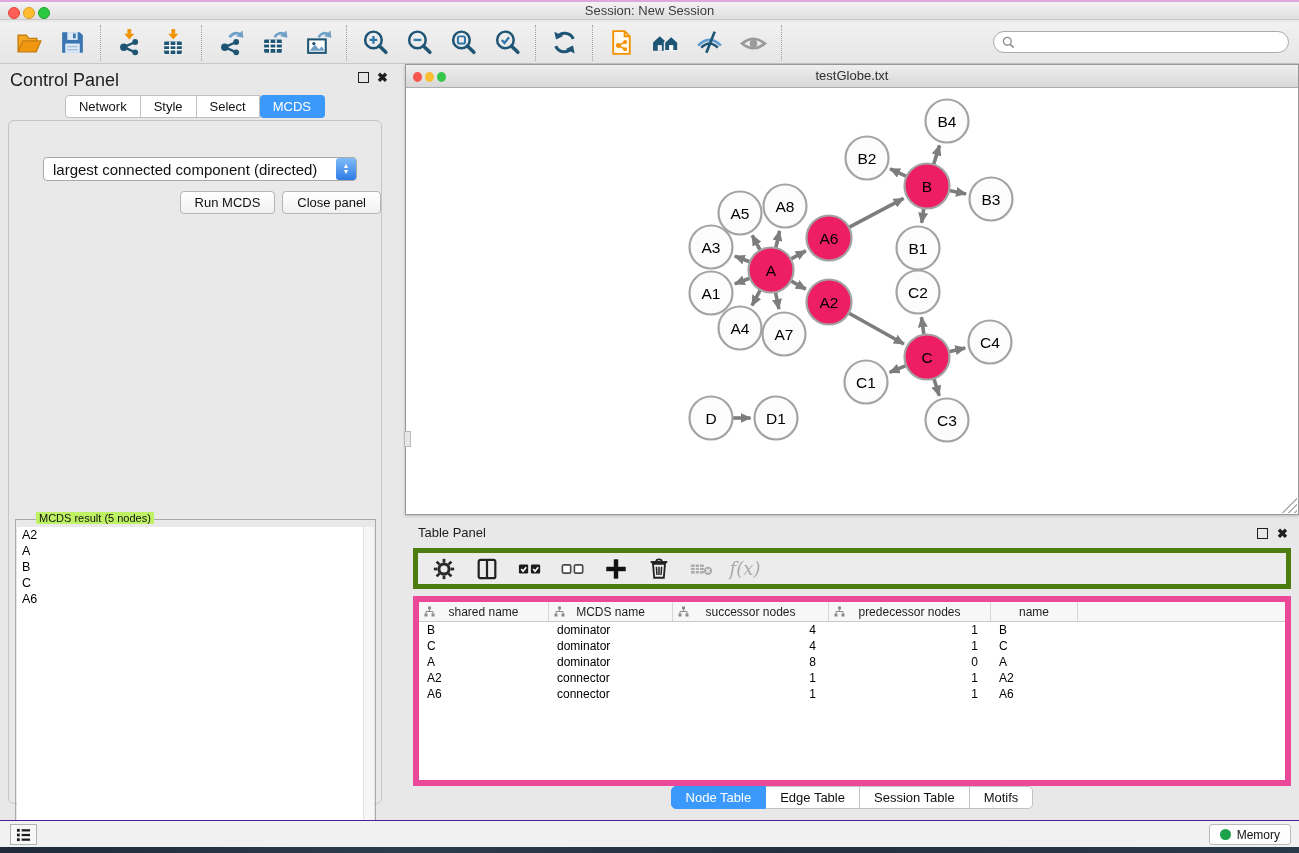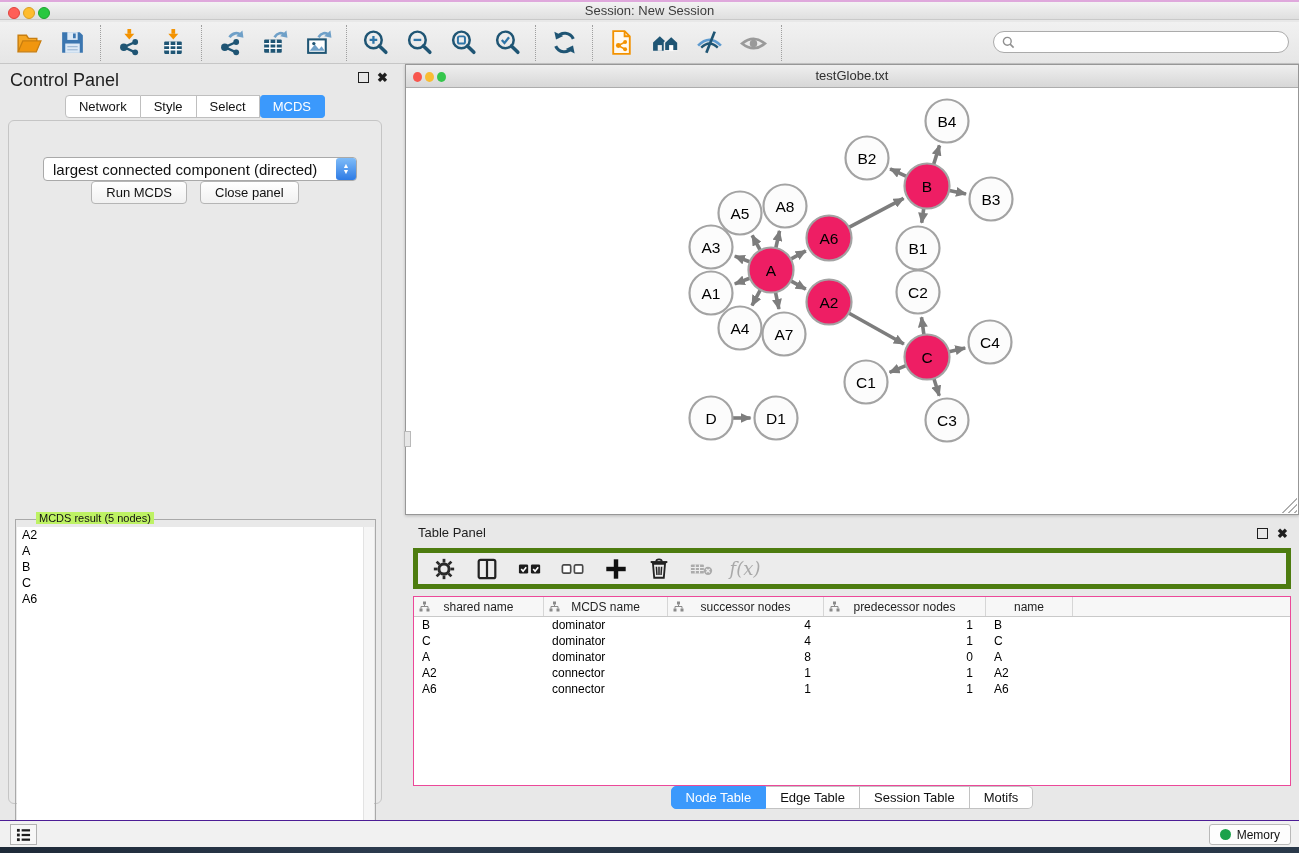--- a/index.html
+++ b/index.html
@@ -48,21 +48,21 @@
   .cp-body { position:absolute; left:8px; top:56px; width:374px; height:684px;
     background:#E9E9E9; border:1px solid #C5C5C5; border-radius:6px; }
   .opt-label { position:absolute; left:0; top:13px; width:100%; text-align:center; font-size:13px; color:#111; }
   .cselect { position:absolute; left:34px; top:36px; width:314px; height:24px; background:#FFF;
     border:1px solid #A9A9A9; border-radius:4px; display:flex; align-items:center; }
   .cselect .val { flex:1; font-size:15px; color:#111; padding-left:9px; white-space:nowrap; }
   .cselect .stepper { width:20px; height:22px; border-radius:3px; margin-right:0;
     background:linear-gradient(#7FBCF8,#2E7BE5); display:flex; flex-direction:column;
     align-items:center; justify-content:center; color:#FFF; }
   .cselect .stepper span { font-size:7px; line-height:6px; }
-  .cp-btnrow { position:absolute; left:0; top:60px; width:100%; display:flex; justify-content:center; gap:13px; }
+  .cp-btnrow { position:absolute; left:0; top:70px; width:100%; display:flex; justify-content:flex-end; gap:7px; }
   .cbtn { background:linear-gradient(#FFFFFF,#F1F1F1); border:1px solid #B5B5B5; border-radius:4px;
     font-size:13px; color:#111; padding:3px 14px; font-family:"Liberation Sans",sans-serif; }
   .result-box { position:absolute; left:6px; top:398px; width:361px; height:342px;
     border:1px solid #A9A9A9; }
   .result-legend { position:absolute; left:20px; top:-8px; background:#bef264; padding:0 3px;
     font-size:11px; color:#111; }
   .result-list { position:absolute; left:1px; top:7px; width:347px; height:332px; background:#FFF;
     overflow:hidden; }
   .result-scroll { position:absolute; right:1px; top:7px; width:11px; height:332px; background:#F6F6F6;
     border-left:1px solid #E3E3E3; }
@@ -90,21 +90,21 @@
   .table-panel { left:405px; top:520px; width:894px; height:298px; background:#E8E8E8; }
   .tp-title { position:absolute; left:13px; top:5px; font-size:13px; color:#1E1E1E; }
   .table-panel .wm-float { left:852px; top:8px; } .table-panel .wm-close { left:872px; top:6px; }
   .tp-toolbar { position:absolute; left:8px; top:28px; width:878px; height:41px;
     background:#ECECEC; border:5px solid #4d7c0f; display:flex; align-items:center; gap:17px;
     padding-left:13px; }
   .tp-toolbar .tbtn { width:26px; height:26px; }
   .tp-toolbar svg { width:24px; height:24px; }
   .fx { font-family:"DejaVu Serif", serif; font-style:italic; font-size:18px; color:#A9A9A9; }
   .tp-table { position:absolute; left:8px; top:76px; width:878px; height:190px; background:#FFF;
-    border:1px solid #ec4899; overflow:hidden; }
+    border:6px solid #ec4899; overflow:hidden; }
   .tp-hrow { display:flex; height:20px; background:#F7F7F7; border-bottom:1px solid #C9C9C9; }
   .tp-hcell { display:flex; align-items:center; justify-content:center; gap:5px;
     border-right:1px solid #D6D6D6; font-size:12px; color:#1E1E1E; position:relative; }
   .tp-hcell svg { position:absolute; left:5px; width:11px; height:11px; }
   .tp-row { display:flex; height:16px; }
   .tp-cell { font-size:12px; color:#000; line-height:16px; padding:0 8px; overflow:hidden; }
   .tp-cell.num { text-align:right; padding-right:13px; }
   .tp-tabs { position:absolute; left:0; top:266px; width:100%; display:flex; justify-content:center; }
   .ttab { background:#FFF; border:1px solid #C2C2C2; border-left:none; font-size:13px; color:#111;
     padding:3px 14px; }

